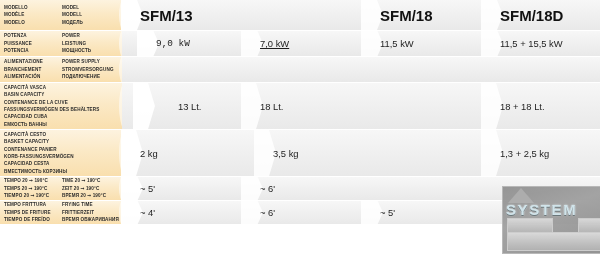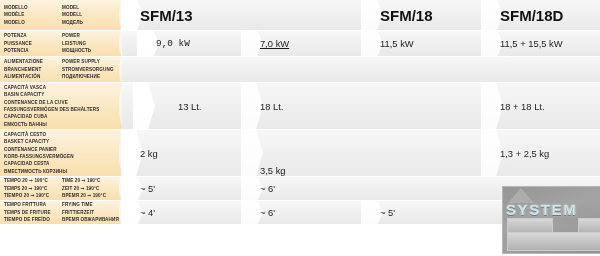--- a/index.html
+++ b/index.html
@@ -296,21 +296,21 @@
             <div class="lbl">CONTENANCE PANIER</div>
             <div class="lbl">KORB-FASSUNGSVERMÖGEN</div>
             <div class="lbl">CAPACIDAD CESTA</div>
             <div class="lbl">ВМЕСТИМОСТЬ КОРЗИНЫ</div>
           </div>
         </div>
         <div class="cells">
           <div class="cell c1" style="left: 0px; width: 120px;">
             <span class="ctext">2 kg</span>
           </div>
-          <div class="cell c2" style="left: 120px; width: 120px; align-items: flex-end;">
+          <div class="cell c2" style="left: 133px; width: 120px;">
             <span class="ctext">3,5 kg</span>
           </div>
           <div class="cell c4" style="left: 360px; width: 120px;">
             <span class="ctext">1,3 + 2,5 kg</span>
           </div>
         </div>
       </div>
       <div class="spec-row row-heating-time" style="height: 24px;">
         <div class="label-zone"></div>
         <div class="value-zone"></div>

